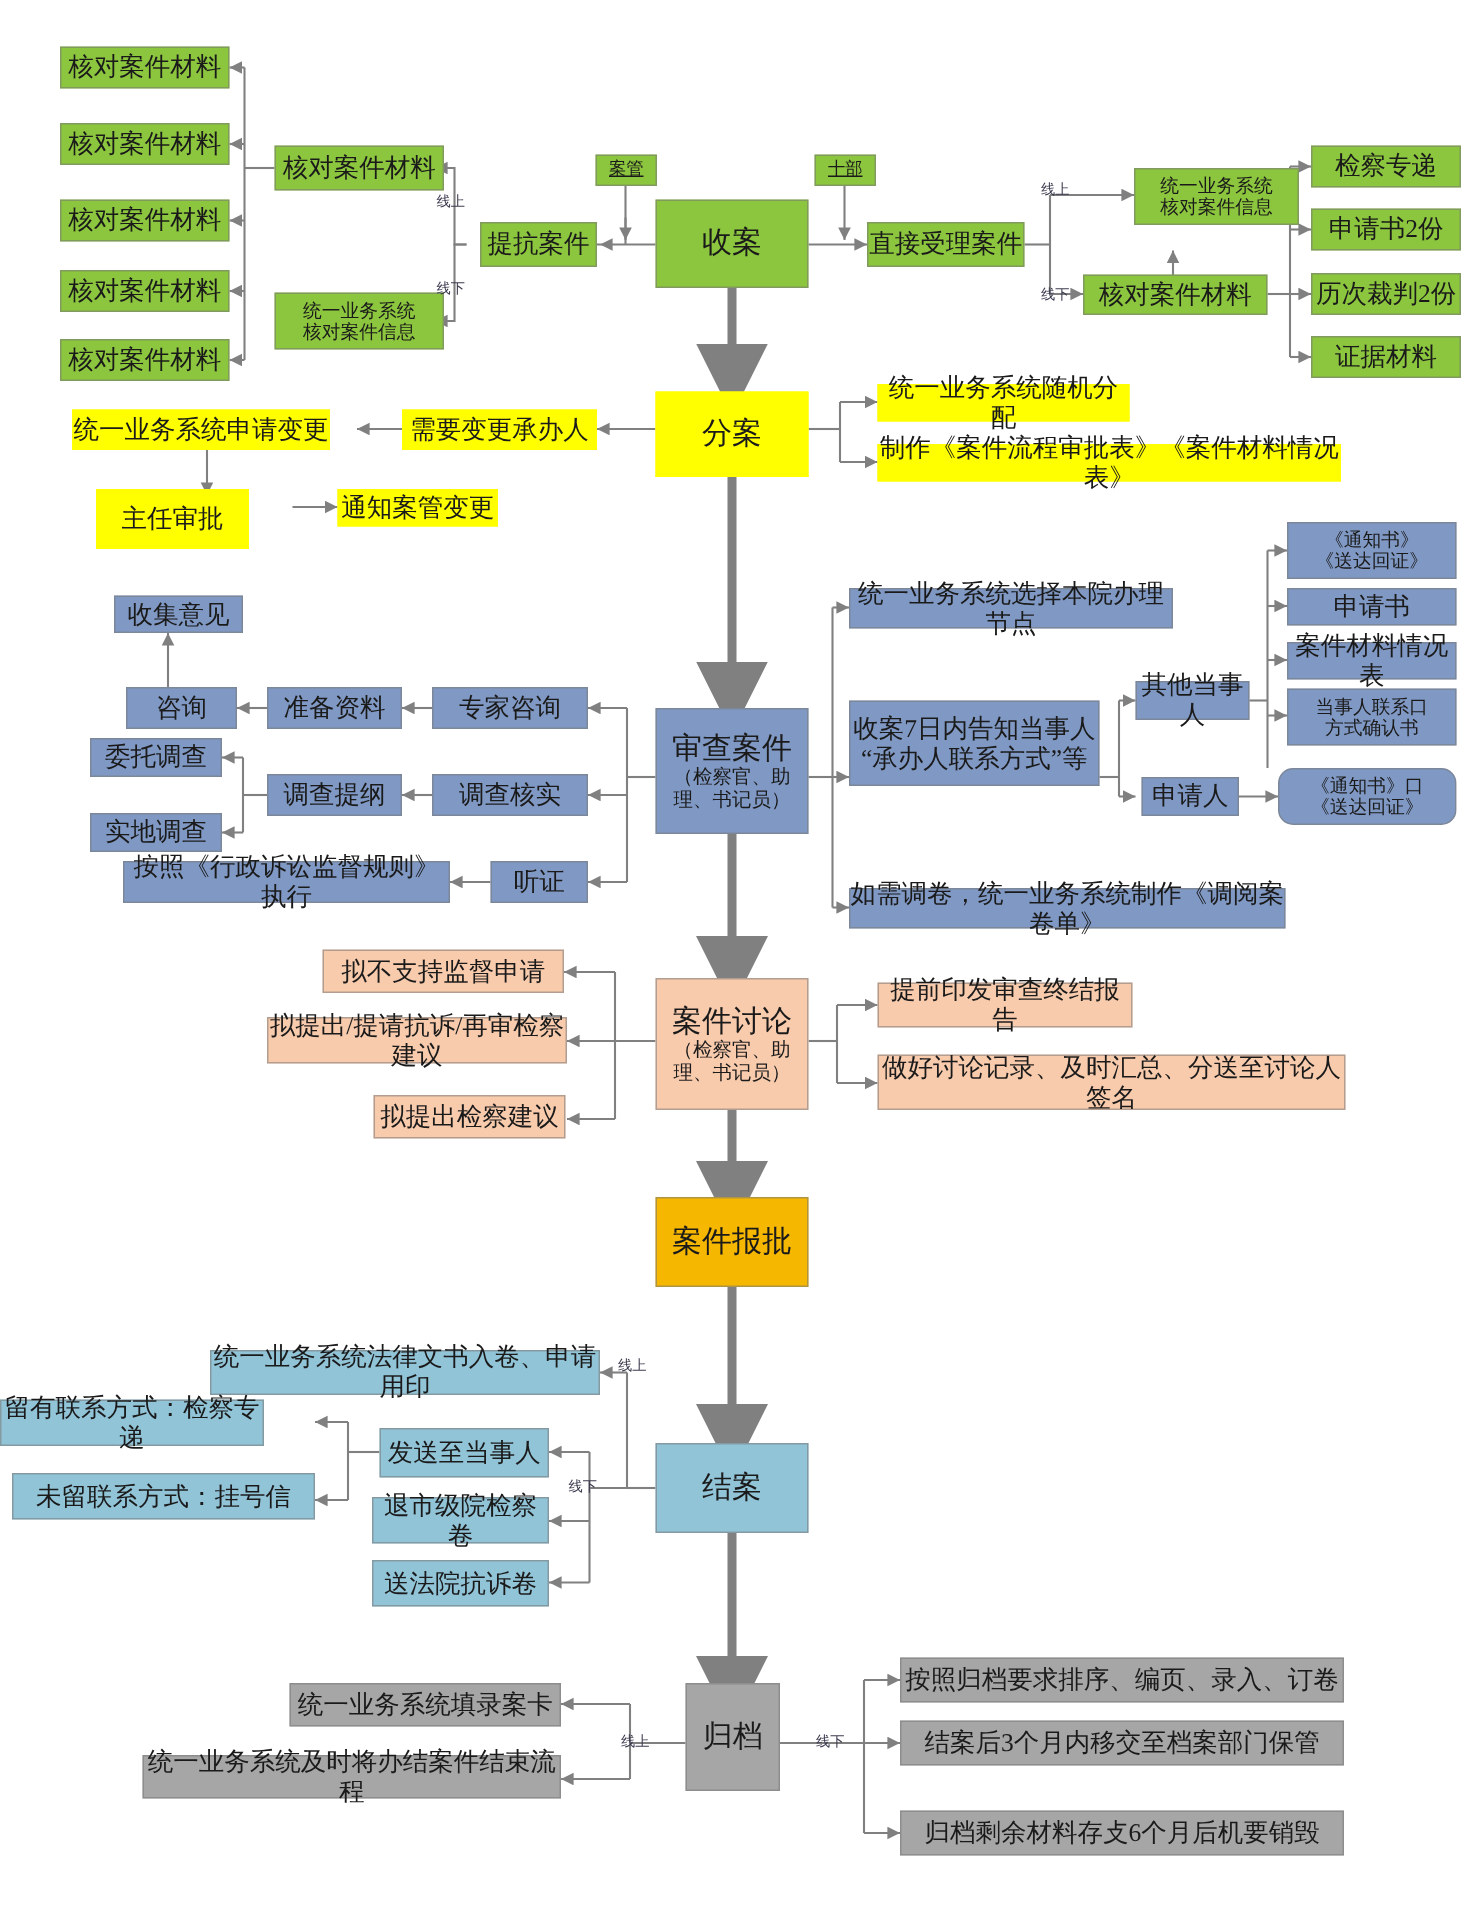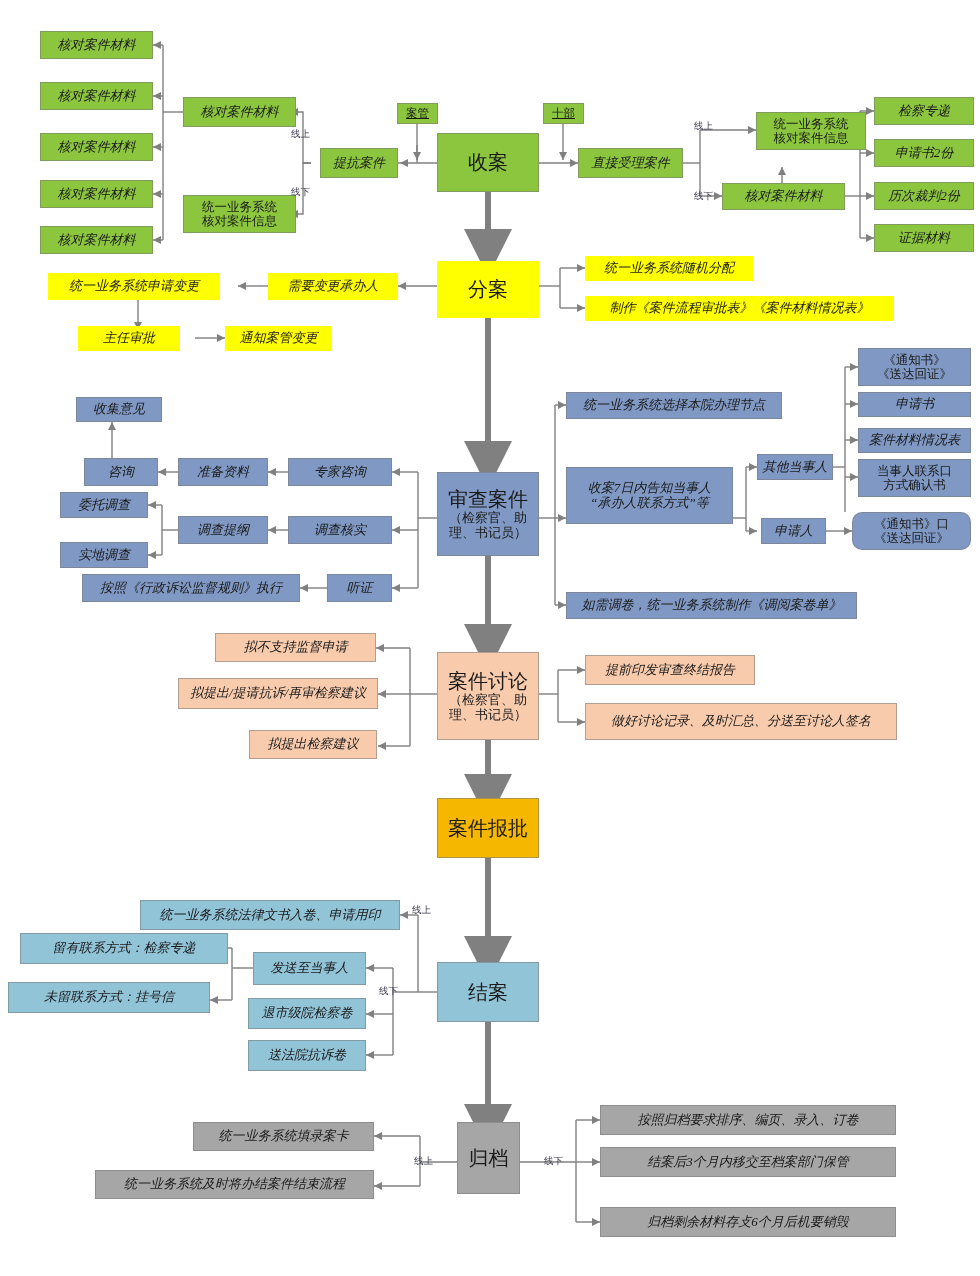--- a/index.html
+++ b/index.html
@@ -10,21 +10,21 @@
         white-space:pre-line;}
   .green{background:#8CC63E;}
   .yellow{background:#FFFF00;border-color:#FFFF00;}
   .blue{background:#8099C4;}
   .peach{background:#F8CBAD;text-align:center;}
   .amber{background:#F5B700;}
   .lblue{background:#92C4D8;}
   .gray{background:#A6A6A6;}
   .main{font-size:20px;}
   .mainsub{font-size:13px;}
-  .n13{font-size:13px;font-style:italic;}
+  .n13{font-size:17px;}
   .n12{font-size:12.5px;}
   .n11{font-size:11.5px;text-decoration:underline;}
   .elabel{position:absolute;font-size:9.5px;color:#3b3b4f;font-family:"Liberation Sans","DejaVu Sans",sans-serif;
           white-space:nowrap;}
   svg.wires{position:absolute;left:0;top:0;width:980px;height:1276px;pointer-events:none;}
   .spine{stroke:#808080;stroke-width:6;fill:none;}
   .edge{stroke:#808080;stroke-width:1.4;fill:none;}
 </style>
 </head>
 <body>
@@ -185,21 +185,21 @@
   <div class="node green n13" style="left:874px;top:224px;width:100px;height:28px;">证据材料</div>
 
   <span class="elabel" style="left:291px;top:128px;">线上</span>
   <span class="elabel" style="left:291px;top:186px;">线下</span>
   <span class="elabel" style="left:694px;top:120px;">线上</span>
   <span class="elabel" style="left:694px;top:190px;">线下</span>
 
   <div class="node yellow main" style="left:437px;top:261px;width:102px;height:57px;">分案</div>
   <div class="node yellow n13" style="left:268px;top:273px;width:130px;height:27px;">需要变更承办人</div>
   <div class="node yellow n13" style="left:48px;top:273px;width:172px;height:27px;">统一业务系统申请变更</div>
-  <div class="node yellow n13" style="left:78px;top:326px;width:102px;height:25px;">主任审批</div>
+  <div class="node yellow n13" style="left:64px;top:326px;width:102px;height:40px;">主任审批</div>
   <div class="node yellow n13" style="left:225px;top:326px;width:107px;height:25px;">通知案管变更</div>
   <div class="node yellow n13" style="left:585px;top:256px;width:168px;height:25px;">统一业务系统随机分配</div>
   <div class="node yellow n13" style="left:585px;top:296px;width:309px;height:25px;">制作《案件流程审批表》《案件材料情况表》</div>
 
   <div class="node blue" style="left:437px;top:472px;width:102px;height:84px;flex-direction:column;">
     <span class="main">审查案件</span>
     <span class="mainsub">（检察官、助
 理、书记员）</span>
   </div>
 
@@ -245,21 +245,21 @@
 
   <div class="node peach n13" style="left:585px;top:655px;width:170px;height:30px;">提前印发审查终结报告</div>
   <div class="node peach n13" style="left:585px;top:703px;width:312px;height:37px;">做好讨论记录、及时汇总、分送至讨论人签名</div>
 
   <div class="node amber main" style="left:437px;top:798px;width:102px;height:60px;">案件报批</div>
 
   <div class="node lblue main" style="left:437px;top:962px;width:102px;height:60px;">结案</div>
 
   <div class="node lblue n13" style="left:140px;top:900px;width:260px;height:30px;">统一业务系统法律文书入卷、申请用印</div>
   <div class="node lblue n13" style="left:253px;top:952px;width:113px;height:33px;">发送至当事人</div>
-  <div class="node lblue n13" style="left:20px;top:933px;width:208px;height:31px;">留有联系方式：检察专递</div>
+  <div class="node lblue n13" style="left:0;top:933px;width:176px;height:31px;">留有联系方式：检察专递</div>
   <div class="node lblue n13" style="left:8px;top:982px;width:202px;height:31px;">未留联系方式：挂号信</div>
   <div class="node lblue n13" style="left:248px;top:998px;width:118px;height:31px;">退市级院检察卷</div>
   <div class="node lblue n13" style="left:248px;top:1040px;width:118px;height:31px;">送法院抗诉卷</div>
 
   <span class="elabel" style="left:412px;top:904px;">线上</span>
   <span class="elabel" style="left:379px;top:985px;">线下</span>
 
   <div class="node gray main" style="left:457px;top:1122px;width:63px;height:72px;">归档</div>
 
   <div class="node gray n13" style="left:193px;top:1122px;width:181px;height:29px;">统一业务系统填录案卡</div>

